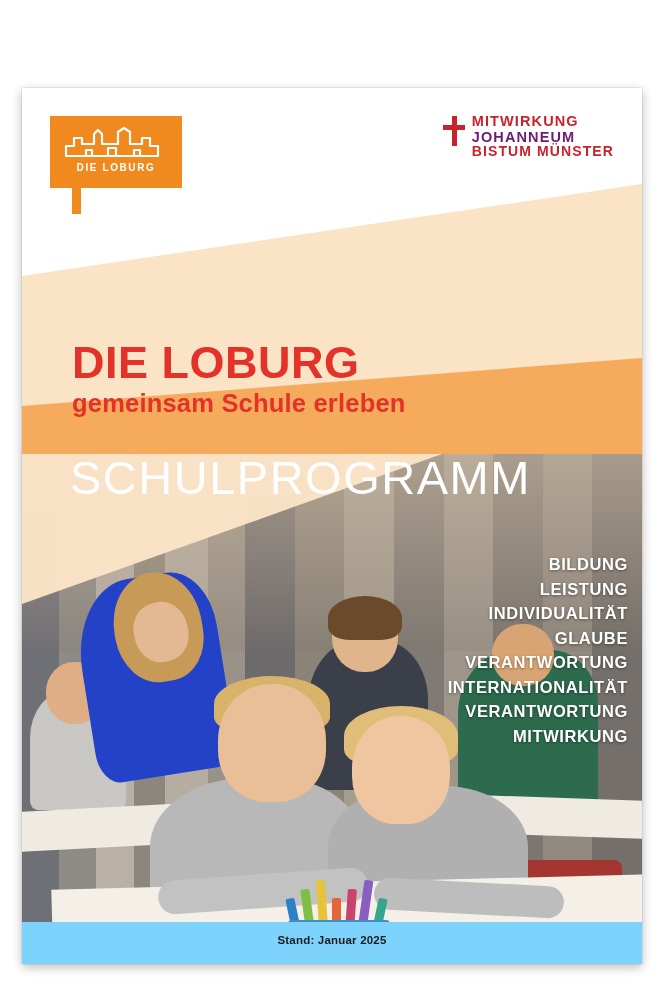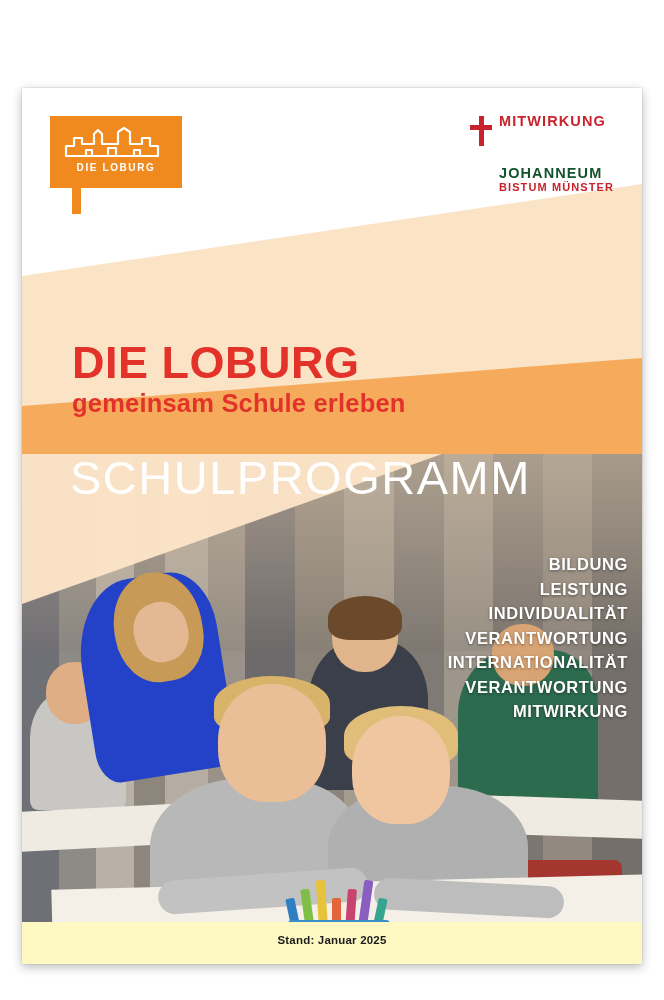--- a/index.html
+++ b/index.html
@@ -70,25 +70,25 @@
   .johanneum .cross .h {
     position: absolute; left: 0; top: 9px;
     width: 22px; height: 5px; background: #C8232C;
   }
   .johanneum .jtext { text-align: left; }
   .johanneum .l1 {
     color: #C8232C; font-weight: bold; font-size: 14.5px;
     letter-spacing: 1.1px; line-height: 15px;
   }
   .johanneum .l2 {
-    color: #14532d; font-weight: bold; font-size: 14.5px;
-    letter-spacing: 1.1px; line-height: 16px; margin-top: 36px;
+    color: #701a75; font-weight: bold; font-size: 14.5px;
+    letter-spacing: 1.1px; line-height: 16px;
   }
   .johanneum .l3 {
-    color: #C8232C; font-weight: bold; font-size: 11px;
+    color: #C8232C; font-weight: bold; font-size: 14px;
     letter-spacing: 1.1px; line-height: 12px; text-align: center;
   }
 
   
   .wedge-pale {
     position: absolute; left: 0; top: 0;
     width: 100%; height: 420px;
     background: #FBE3C6;
     clip-path: polygon(0 188px, 620px 96px, 620px 420px, 0 420px);
     z-index: 1;
@@ -325,21 +325,21 @@
     font-size: 16.5px;
     line-height: 24.5px;
     letter-spacing: 0.6px;
     text-shadow: 0 1px 3px rgba(0,0,0,0.45);
   }
 
   
   .bottom-strip {
     position: absolute; left: 0; bottom: 0;
     width: 100%; height: 42px;
-    background: #fef9c3;
+    background: #7dd3fc;
     z-index: 8;
   }
   .stand {
     position: absolute; left: 0; top: 12px; width: 100%;
     text-align: center;
     color: #1c1c1c;
     font-size: 11.5px;
     font-weight: bold;
     letter-spacing: 0.2px;
   }
@@ -436,20 +436,21 @@
       <div class="t1">DIE LOBURG</div>
       <div class="t2">gemeinsam Schule erleben</div>
     </div>
 
     <div class="schulprogramm">SCHULPROGRAMM</div>
 
     <div class="keywords" id="keywords">
         <div class="kw">BILDUNG</div>
         <div class="kw">LEISTUNG</div>
         <div class="kw">INDIVIDUALITÄT</div>
+        <div class="kw">GLAUBE</div>
         <div class="kw">VERANTWORTUNG</div>
         <div class="kw">INTERNATIONALITÄT</div>
         <div class="kw">VERANTWORTUNG</div>
         <div class="kw">MITWIRKUNG</div>
       </div>
 
     <div class="bottom-strip">
       <div class="stand">Stand: Januar 2025</div>
     </div>
 

